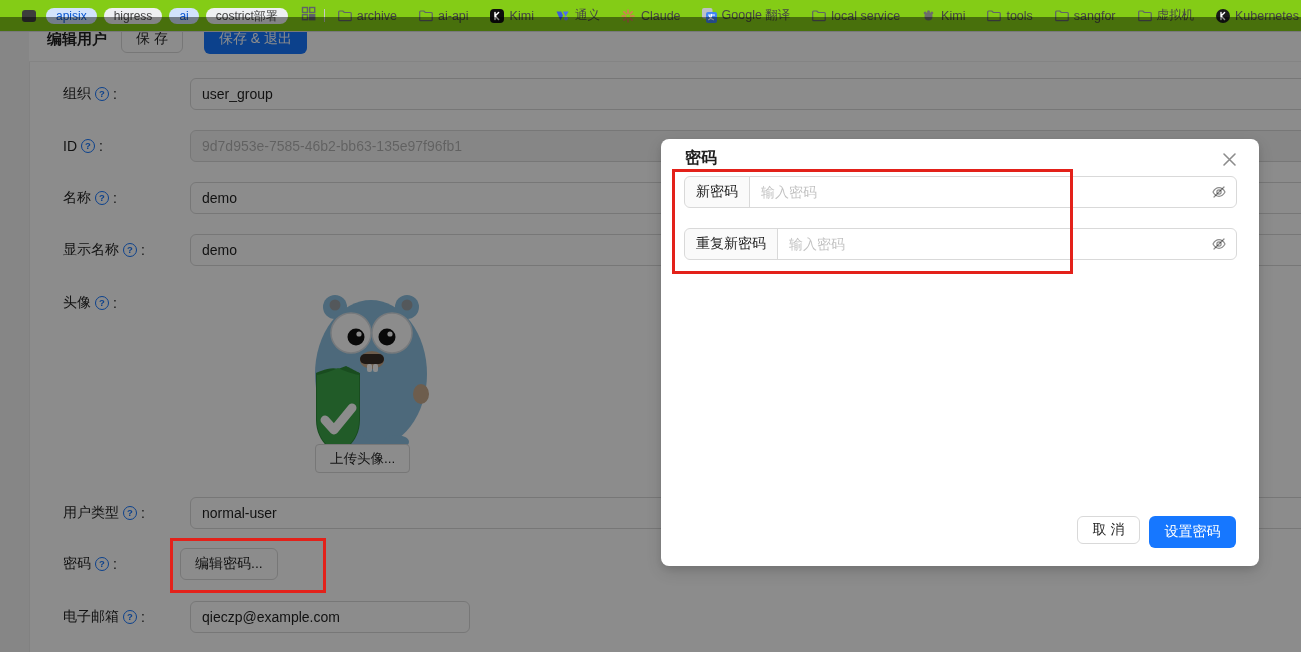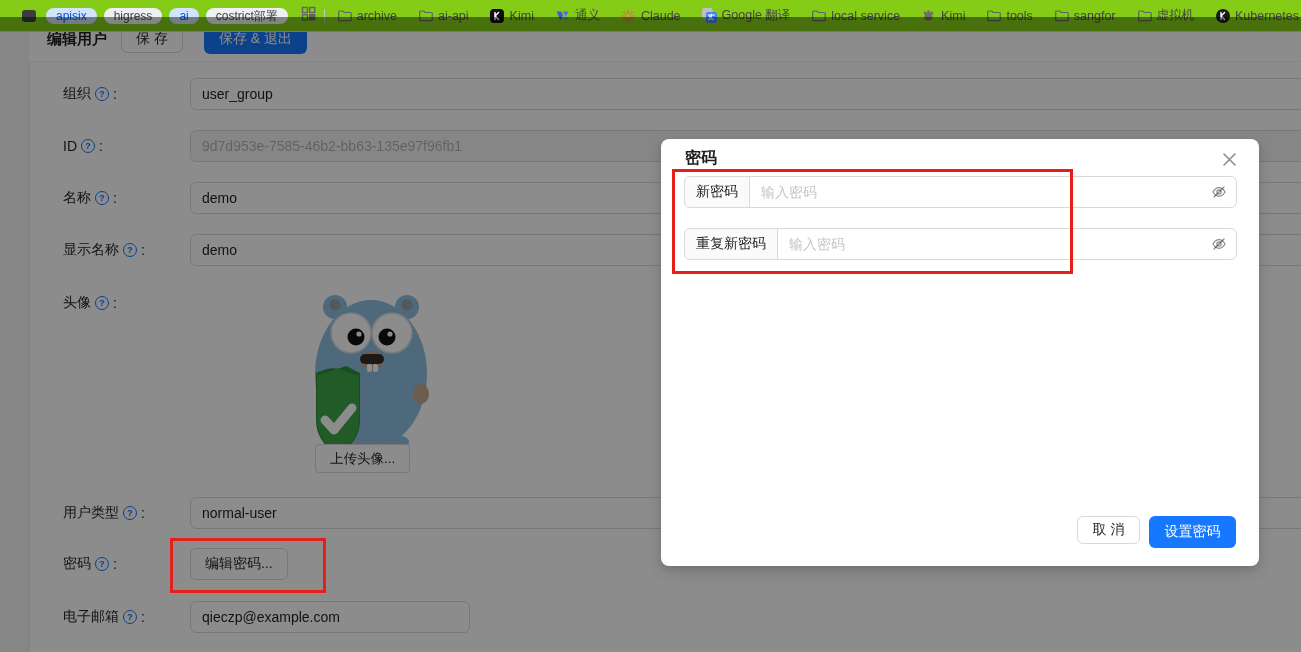--- a/index.html
+++ b/index.html
@@ -294,21 +294,21 @@
       <rect x="74" y="78" width="5" height="8" rx="2" fill="#fff"></rect>
       <rect x="80" y="78" width="5" height="8" rx="2" fill="#fff"></rect>
 
       <path d="M55 64 L55 64 C55 64 69 71 69 71 L69 118 C69 138 55 148 47 152 C39 148 25 138 25 118 L25 71 C25 71 39 64 47 67 Z" transform="translate(-2,16)" fill="#2e8b3a"></path>
       <path d="M47 66 C55 70 66 73 68 73 L68 118 C68 137 55 147 47 151 C39 147 26 137 26 118 L26 73 C28 73 39 70 47 66 Z" transform="translate(-2,16)" fill="#3da74a"></path>
       <path d="M34 118 l9 10 18-22" transform="translate(-2,16)" fill="none" stroke="#fff" stroke-width="9" stroke-linecap="round" stroke-linejoin="round"></path>
     </svg>
   </div>
   <button class="btn default abs upload-btn" style="left:315px; top:444px; height:29px; font-size:13.5px; border-radius:4px">上传头像...</button>
 
-  <button class="btn default abs pwd-btn" style="left:190px; top:548px; height:32px">编辑密码...</button>
+  <button class="btn default abs pwd-btn" style="left:180px; top:548px; height:32px">编辑密码...</button>
 
   <div class="mask"></div>
 
   <div class="modal">
     <div class="modal-title">密码</div>
     <div class="modal-close">
       <svg width="15" height="15" viewBox="0 0 15 15">
           <path d="M2 2l11 11M13 2L2 13" stroke="rgba(0,0,0,.45)" stroke-width="1.6" stroke-linecap="round"></path>
         </svg>
     </div>

